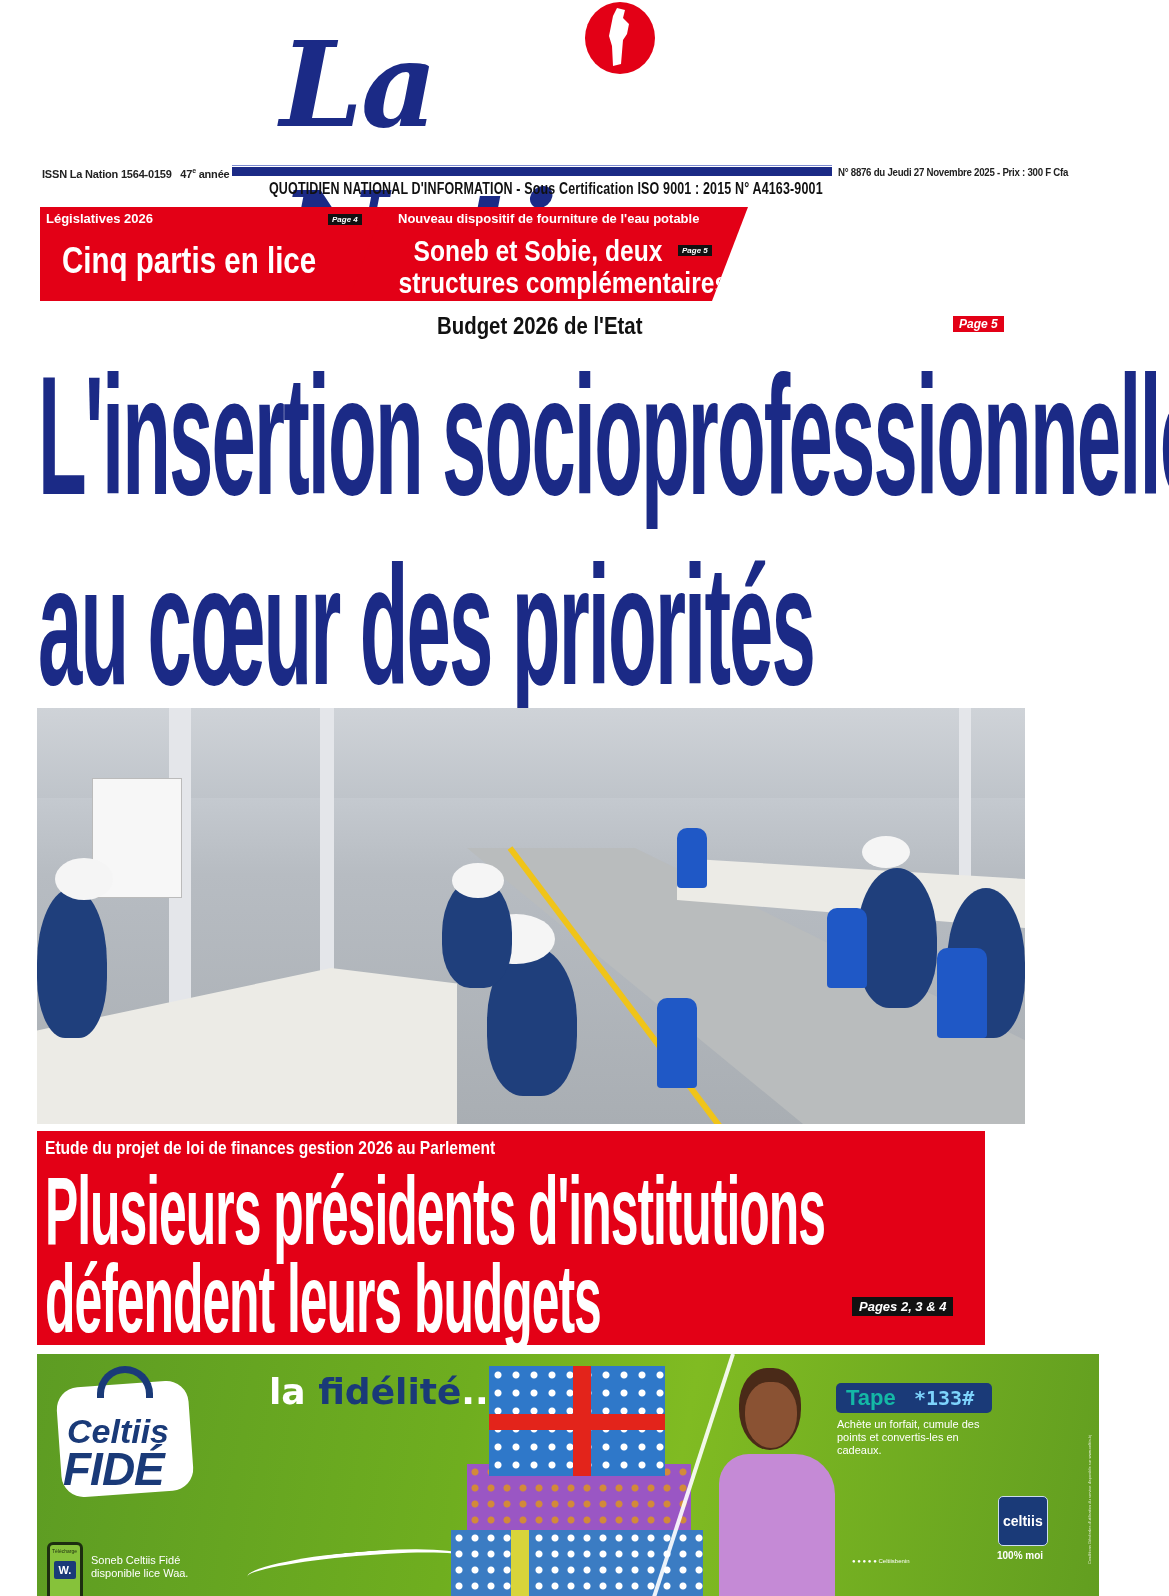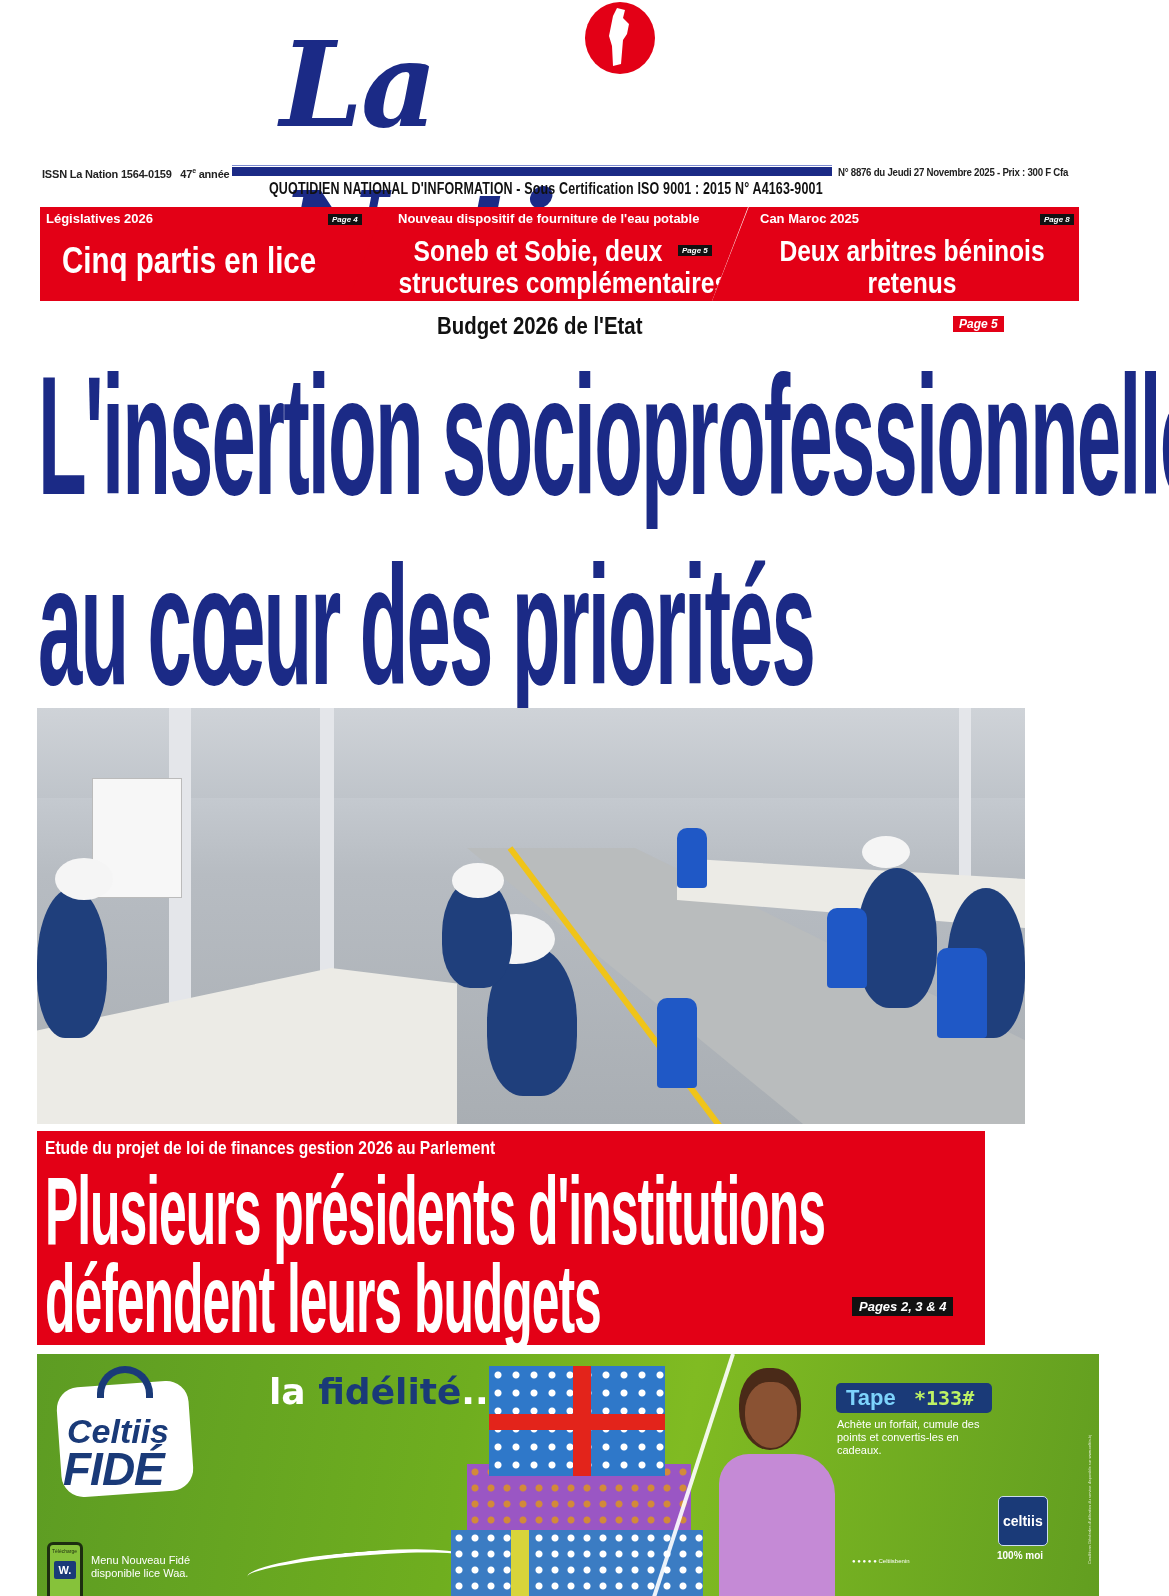--- a/index.html
+++ b/index.html
@@ -81,22 +81,22 @@
   .gift-top .ribbon-v { position: absolute; left: 84px; top: 0; width: 18px; height: 110px; background: #e3241b; }
   .gift-top .ribbon-h { position: absolute; left: 0; top: 48px; width: 176px; height: 16px; background: #e3241b; }
   .gift-mid { left: 430px; top: 110px; width: 224px; height: 66px; background: radial-gradient(circle, #d28a3a 3px, transparent 4px) 0 0/16px 16px, #9a56c4; }
   .gift-bot { left: 414px; top: 176px; width: 252px; height: 70px; background: radial-gradient(circle, #ffffff 3px, transparent 4px) 0 0/16px 16px, #3b7cc3; }
   .gift-bot .ribbon-v { position: absolute; left: 60px; top: 0; width: 18px; height: 70px; background: #d8d43a; }
   .woman-head { position: absolute; left: 702px; top: 14px; width: 62px; height: 82px; background: #4a2a18; border-radius: 45% 45% 50% 50%; }
   .woman-face { position: absolute; left: 708px; top: 28px; width: 52px; height: 66px; background: #8a5233; border-radius: 45% 45% 50% 50%; }
   .woman-body { position: absolute; left: 682px; top: 100px; width: 116px; height: 150px; background: #c58ad6; border-radius: 30px 40px 0 0; }
   .ad-star-line { position: absolute; left: 694px; top: 0; width: 4px; height: 260px; background: #fff; transform: rotate(18deg); transform-origin: top; opacity: 0.9; }
   .tape-box { position: absolute; left: 799px; top: 29px; width: 156px; height: 30px; background: #1a3a78; border-radius: 5px; }
-  .tape-word { position: absolute; left: 10px; top: 2px; font-size: 22px; font-weight: bold; color: #7dd3fc; }
-  .tape-code { position: absolute; left: 78px; top: 3px; font-size: 20px; font-weight: bold; color: #bef264; font-family: "DejaVu Sans Mono", monospace; }
+  .tape-word { position: absolute; left: 10px; top: 2px; font-size: 22px; font-weight: bold; color: #14b8a6; }
+  .tape-code { position: absolute; left: 78px; top: 3px; font-size: 20px; font-weight: bold; color: #7dd3fc; font-family: "DejaVu Sans Mono", monospace; }
   .tape-desc { position: absolute; left: 800px; top: 64px; width: 160px; font-size: 11px; color: #fff; line-height: 13px; }
   .ad-social { position: absolute; left: 815px; top: 204px; font-size: 6px; color: #fff; }
   .ad-brand-box { position: absolute; left: 961px; top: 142px; width: 50px; height: 50px; background: #1a3a78; border-radius: 5px; border: 1px solid #cde; }
   .ad-brand-name { position: absolute; left: 4px; top: 16px; font-size: 14px; font-weight: bold; color: #fff; }
   .ad-brand-tag { position: absolute; left: 960px; top: 196px; font-size: 10px; font-weight: bold; color: #fff; }
   .ad-legal { position: absolute; left: 1050px; top: 10px; height: 220px; width: 6px; }
   .ad-legal span { position: absolute; left: 0; top: 200px; font-size: 4px; color: #e8f0da; transform: rotate(-90deg); transform-origin: left top; white-space: nowrap; }
 </style>
 </head>
 <body>
@@ -122,26 +122,20 @@
   <div class="strip-seg seg1">
     <div class="kicker" style="left:6px;">Législatives 2026</div>
     <div class="pg-tag" style="left:288px; top:7px;">Page 4</div>
     <div class="strip-head" style="left:-6px; top:38px; width:310px; font-size:36px;">Cinq partis en lice</div>
   </div>
   <div class="strip-seg seg2">
     <div class="kicker" style="left:50px;">Nouveau dispositif de fourniture de l'eau potable</div>
     <div class="strip-head" style="left:20px; top:28px; width:340px;">Soneb et Sobie, deux</div>
     <div class="pg-tag" style="left:330px; top:38px;">Page 5</div>
     <div class="strip-head" style="left:20px; top:60px; width:340px;">structures complémentaires</div>
-  </div>
-  <div class="strip-seg seg3">
-    <div class="kicker" style="left:48px;">Can Maroc 2025</div>
-    <div class="pg-tag" style="left:328px; top:7px;">Page 8</div>
-    <div class="strip-head" style="left:30px; top:28px; width:340px;">Deux arbitres béninois</div>
-    <div class="strip-head" style="left:30px; top:60px; width:340px;">retenus</div>
   </div>
 </section>
 
 <div class="overline">Budget 2026 de l'Etat</div>
 <div class="page-badge">Page  5</div>
 <h1 class="lead-head">
   <div>L'insertion socioprofessionnelle</div>
   <div style="margin-top:22px;">au cœur des priorités</div>
 </h1>
 
@@ -183,21 +177,21 @@
   <div class="ad-logo-card"></div>
   <div class="ad-bow"></div>
   <div class="ad-logo-1">Celtiis</div>
   <div class="ad-logo-2">FIDÉ</div>
 
   <div class="ad-phone">
     <div class="ad-phone-tag">Télécharge</div>
     <div class="ad-phone-w">W.</div>
   </div>
   <div class="ad-menu">
-    <div>Menu Nouveau Fidé</div>
+    <div>Soneb Celtiis Fidé</div>
     <div>disponible lice Waa.</div>
   </div>
 
   <div class="ad-slogan">
     <div class="l2"><span>la </span><span class="hl">fidélité</span><span>...</span></div>
   </div>
   <div class="ad-swoosh"></div>
 
   <div class="gift gift-bot">
       <div class="ribbon-v"></div>

